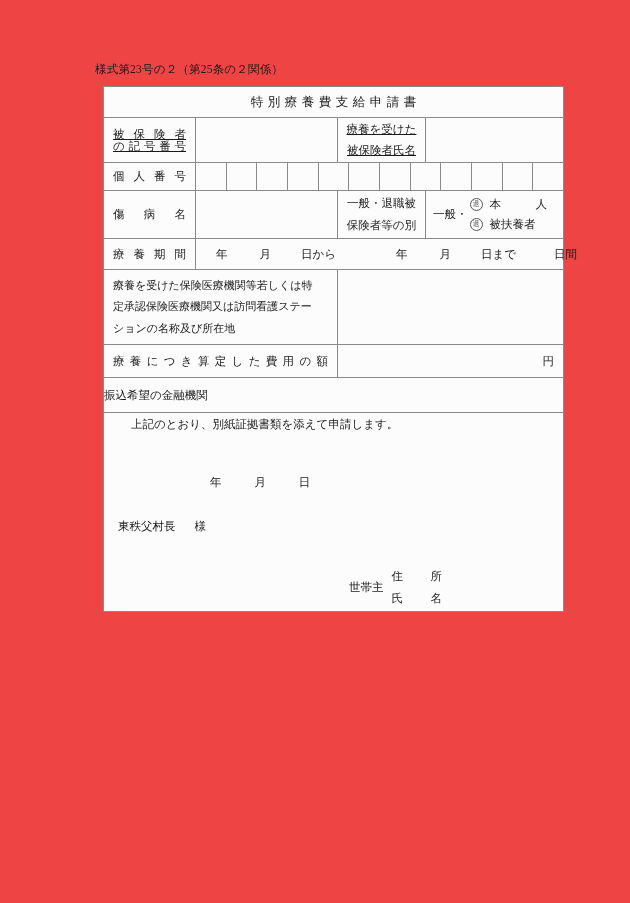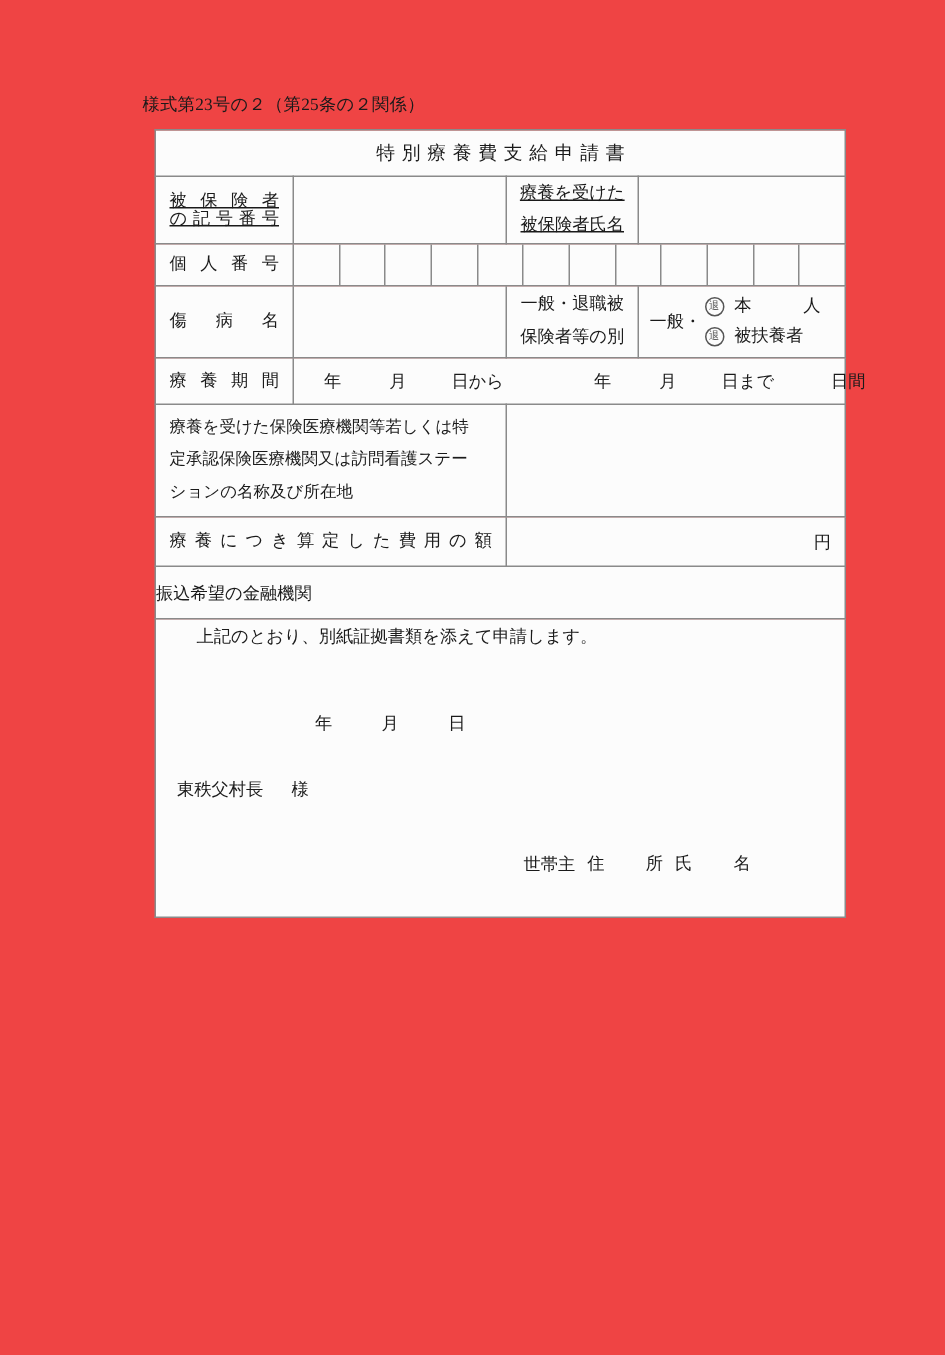--- a/index.html
+++ b/index.html
@@ -189,21 +189,21 @@
     position: absolute;
     left: 245px;
     top: 152px;
     display: flex;
     align-items: center;
     white-space: nowrap;
   }
   .sig-label { font-size: 11.5px; }
   .sig-fields {
     display: flex;
-    flex-direction: row;
+    flex-direction: column;
     margin-left: 8px;
     line-height: 1.95;
     align-items: flex-end;
   }
   .sig-field {
     font-size: 11.5px;
     letter-spacing: 8px;
   }
 </style>
 </head>

